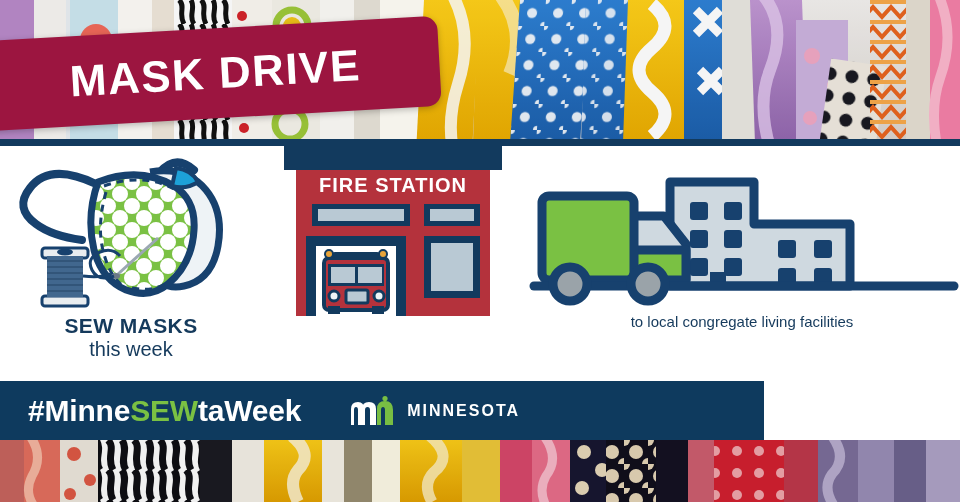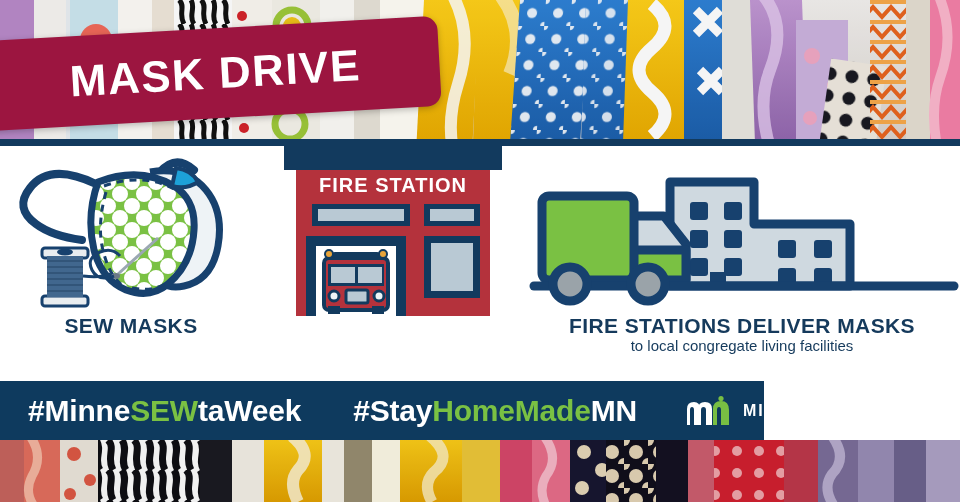--- a/index.html
+++ b/index.html
@@ -219,20 +219,21 @@
           <line x1="47" y1="127" x2="83" y2="127"></line>
             <line x1="47" y1="133" x2="83" y2="133"></line>
           <line x1="47" y1="139" x2="83" y2="139"></line>
             <line x1="47" y1="145" x2="83" y2="145"></line>
         </g>
         <ellipse cx="65" cy="106" rx="8" ry="3.5" fill="#17416e"></ellipse>
         <path d="M83 130 q18 2 28 -2" fill="none" stroke="#17416e" stroke-width="3"></path>
       </svg>
       <div class="caption" id="cap-1">
         <span class="cap-main">SEW MASKS</span>
+        <span class="cap-sub">this week</span>
       </div>
     </div>
 
     <div class="panel" id="panel-2">
       <svg class="art" height="170" viewBox="0 0 262 170">
 
         <rect x="22" y="0" width="218" height="24" fill="#123a5e"></rect>
 
         <rect x="34" y="24" width="194" height="146" fill="#b4323c"></rect>
 
@@ -288,30 +289,28 @@
         <path d="M104 104 h58 v30 h-58z" fill="#7ac143" stroke="#17416e" stroke-width="9" stroke-linejoin="round"></path>
 
         <rect x="18" y="50" width="92" height="84" rx="7" fill="#7ac143" stroke="#17416e" stroke-width="9"></rect>
 
         <path d="M10 140 h420" stroke="#17416e" stroke-width="9" stroke-linecap="round"></path>
 
         <circle cx="46" cy="138" r="17" fill="#9aa3a9" stroke="#17416e" stroke-width="9"></circle>
         <circle cx="124" cy="138" r="17" fill="#9aa3a9" stroke="#17416e" stroke-width="9"></circle>
       </svg>
       <div class="caption" id="cap-3">
-        <span class="cap-main">FIRE STATIONS DELIVER MASKS</span>
         <span class="cap-sub">to local congregate living facilities</span>
       </div>
     </div>
   </div>
 
   <div id="footer-bar">
     <div class="hashtag" id="hashtag-1"><span>#Minne</span><span class="hl">SEW</span><span>taWeek</span></div>
 
-    <div class="hashtag" id="hashtag-2"><span>#Stay</span><span class="hl">HomeMade</span><span>MN</span></div>
 
     <div id="mn-logo">
       <svg id="mn-mark" viewBox="0 0 46 30">
         <path d="M2 29 V13 q0-7 7-7 q6 0 6 7 V29 H9 V14 q0-3-2-3 q-2 0-2 3 V29z" fill="#ffffff"></path>
         <path d="M13 29 V13 q0-7 7-7 q7 0 7 7 V29 H21 V14 q0-3-2.5-3 Q16 11 16 14 V29z" fill="#ffffff"></path>
         <path d="M28 29 V13 q0-8 8-8 q8 0 8 9 V29 H36 V14 q0-3-2-3 q-2 0-2 3 V29z" fill="#78be43"></path>
         <circle cx="36" cy="2.6" r="2.6" fill="#78be43"></circle>
       </svg>
       <span id="mn-word">MINNESOTA</span>
     </div>

